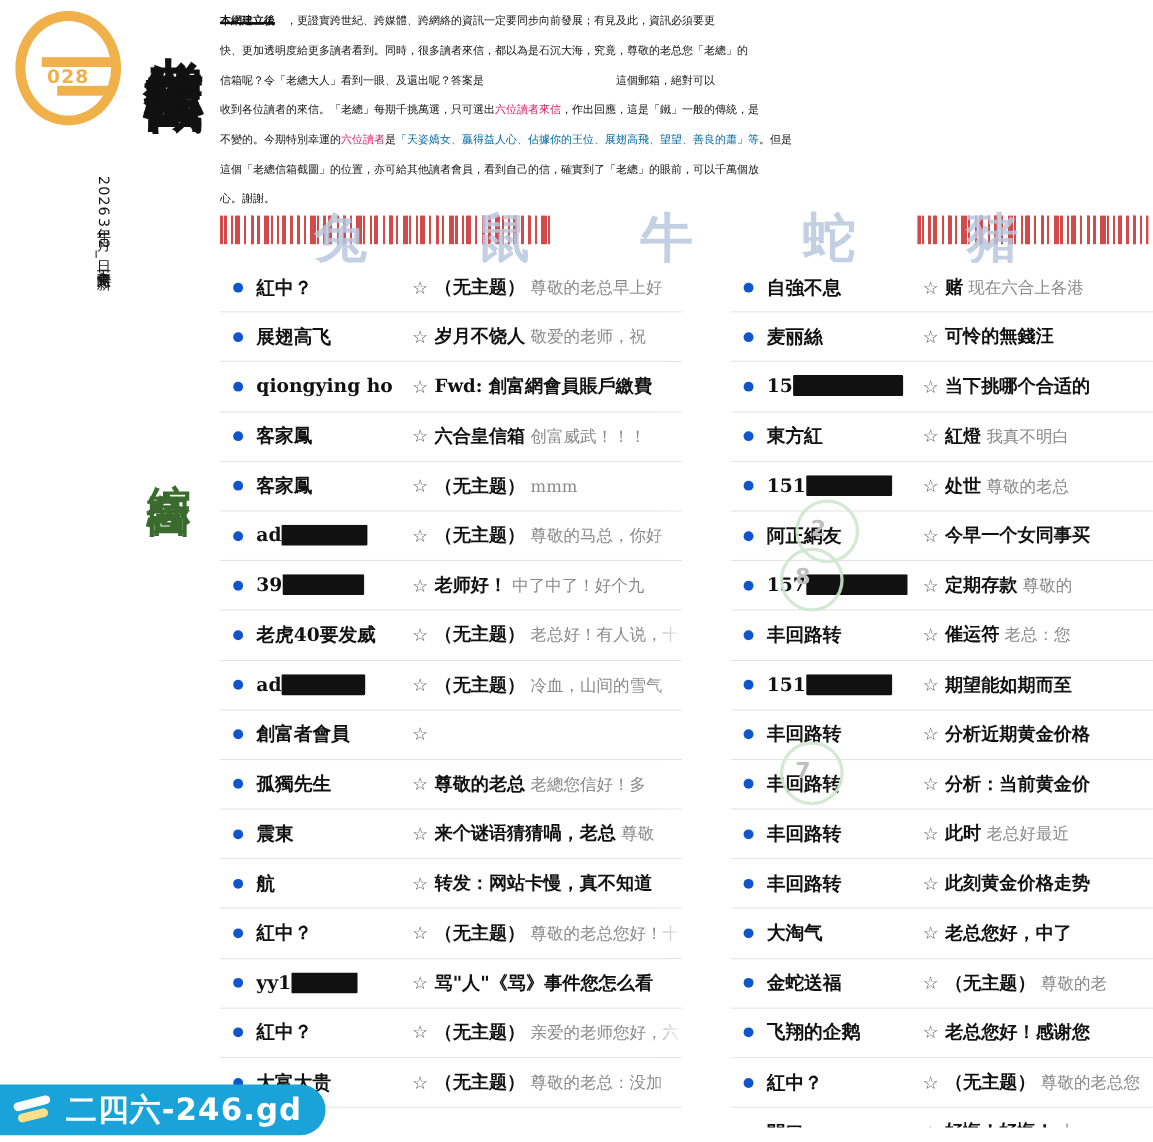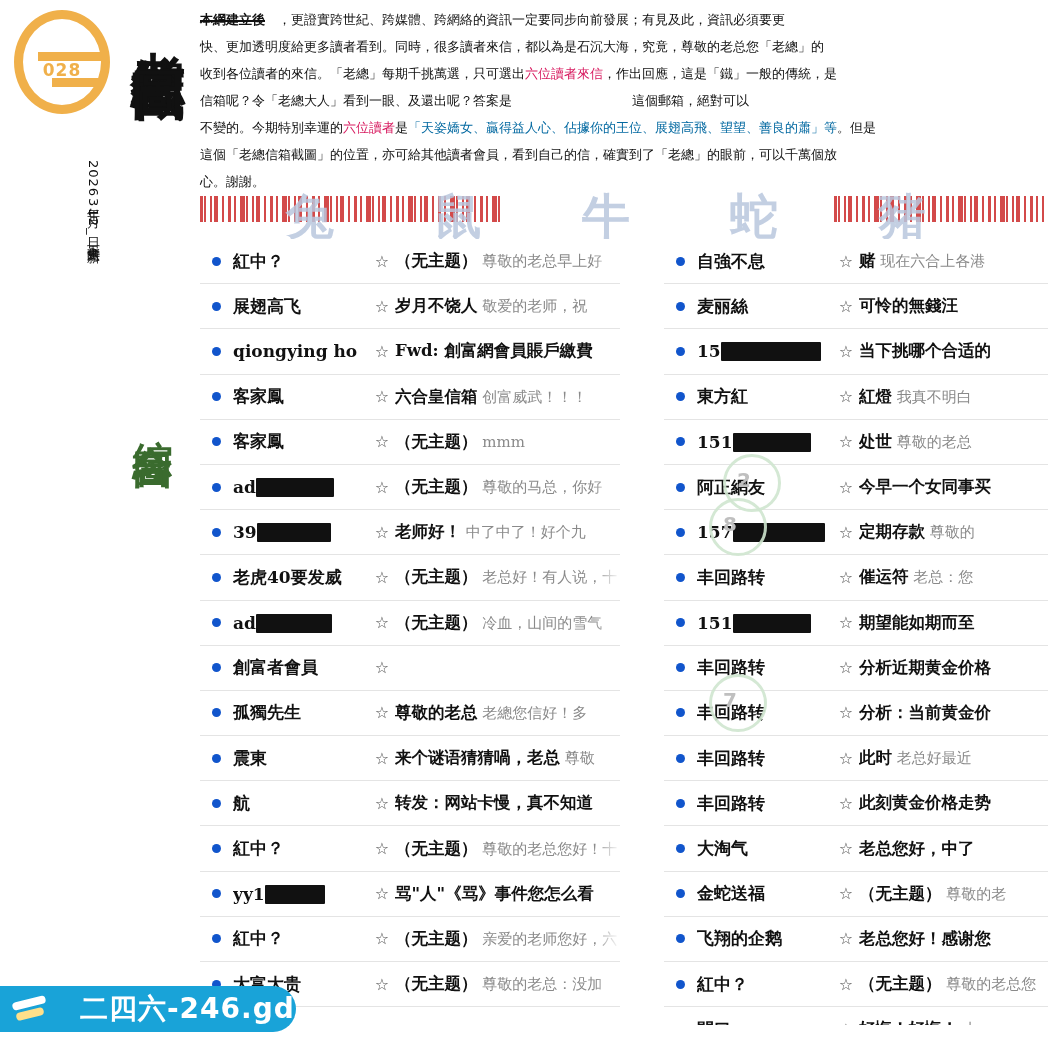--- a/index.html
+++ b/index.html
@@ -54,21 +54,21 @@
     letter-spacing:1px;white-space:nowrap;
   }
 
   
   .article{
     position:absolute;left:200px;top:6px;width:844px;height:208px;
     background:#ffffff;
   }
   .art-line{
     font-family:Liberation Serif, serif;
-    font-size:13px;line-height:27px;color:#111;
+    font-size:10px;line-height:27px;color:#111;
     white-space:nowrap;
   }
   .art-line .hl-red{color:#0369a1;}
   .art-line .hl-pink{color:#d81b60;}
   .art-line .bold{font-weight:bold;}
   .art-line .gap{display:inline-block;width:120px;}
   .art-strike{
     position:relative;
   }
   .art-strike::after{
@@ -150,21 +150,21 @@
   }
   .scan-circle{
     position:absolute;width:52px;height:52px;border-radius:50%;
     border:3px solid #cfe6cf;opacity:.9;pointer-events:none;
   }
 
   
   .badge{
     position:absolute;left:0;bottom:6px;height:46px;width:296px;
     background:#19a3d8;border-radius:0 24px 24px 0;
-    display:flex;align-items:center;gap:20px;
+    display:flex;align-items:center;
   }
   .badge-logo{
     width:42px;height:32px;margin-left:10px;flex:0 0 auto;position:relative;
   }
   .badge-logo .s1,.badge-logo .s2{
     position:absolute;background:#ffffff;border-radius:8px;height:8px;
   }
   .badge-logo .s1{left:2px;top:6px;width:34px;transform:rotate(-14deg);}
   .badge-logo .s2{left:6px;top:17px;width:28px;transform:rotate(-14deg);background:#ffe08a;}
   .badge-text{
@@ -184,22 +184,22 @@
     <div class="logo-num">028</div>
   </div>
   <div class="vtitle">老總信箱截圖</div>
   <div class="vtitle-sub">綜合圖</div>
   <div class="vdate">2026年3月12日_下午六時更新</div>
 </div>
 
 <div class="article" id="article">
     <div class="art-line"><span class="bold art-strike">本網建立後</span><span>　，更證實跨世紀、跨媒體、跨網絡的資訊一定要同步向前發展；有見及此，資訊必須要更</span></div>
     <div class="art-line"><span>快、更加透明度給更多讀者看到。同時，很多讀者來信，都以為是石沉大海，究竟，尊敬的老总您「老總」的</span></div>
+    <div class="art-line"><span>信箱呢？令「老總大人」看到一眼、及還出呢？答案是</span><span class="gap"></span><span>這個郵箱，絕對可以</span></div>
     <div class="art-line"><span>收到各位讀者的來信。「老總」每期千挑萬選，只可選出</span><span class="hl-pink">六位讀者來信</span><span>，作出回應，這是「鐵」一般的傳統，是</span></div>
-    <div class="art-line"><span>信箱呢？令「老總大人」看到一眼、及還出呢？答案是</span><span class="gap"></span><span>這個郵箱，絕對可以</span></div>
     <div class="art-line"><span>不變的。今期特別幸運的</span><span class="hl-pink">六位讀者</span><span>是</span><span class="hl-red">「天姿嬌女、贏得益人心、佔據你的王位、展翅高飛、望望、善良的蕭」等</span><span>。但是</span></div>
     <div class="art-line"><span>這個「老總信箱截圖」的位置，亦可給其他讀者會員，看到自己的信，確實到了「老總」的眼前，可以千萬個放</span></div>
     <div class="art-line"><span>心。謝謝。</span></div>
   </div>
 
 <div class="key-border key-left"></div>
 <div class="key-border key-right"></div>
 <div class="zodiac" id="zodiac">
     <span>兔</span>
     <span>鼠</span>

